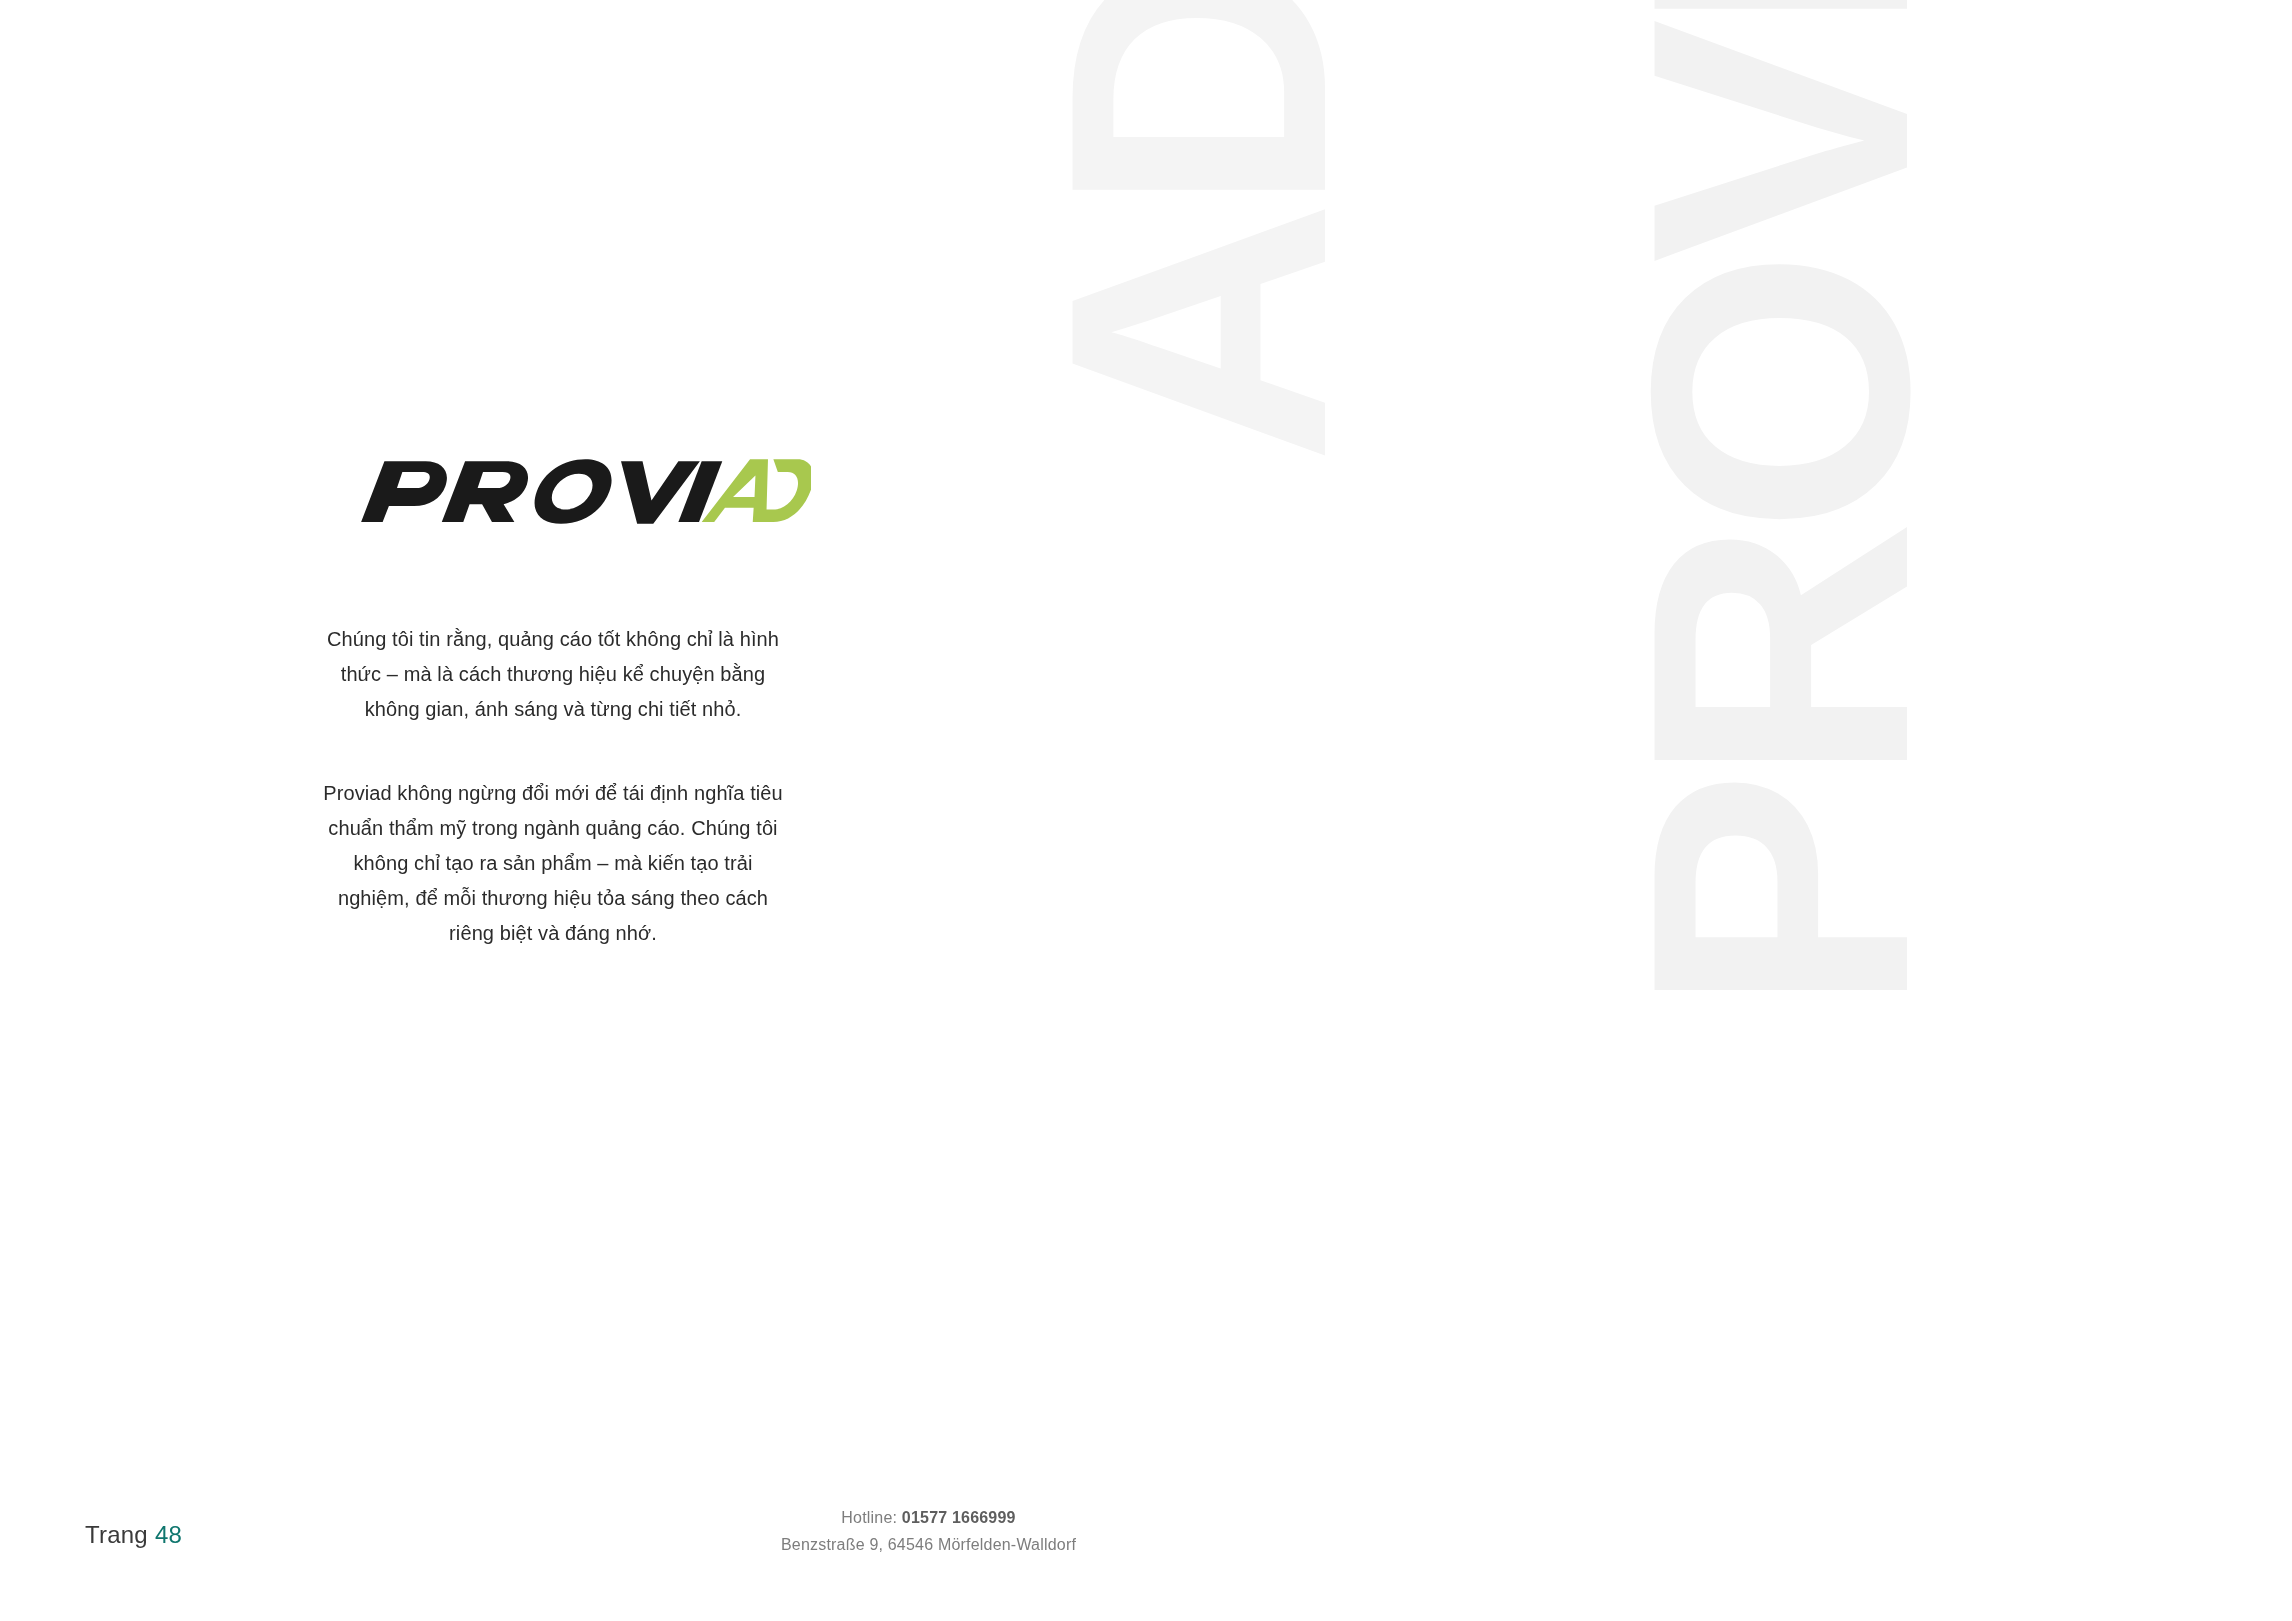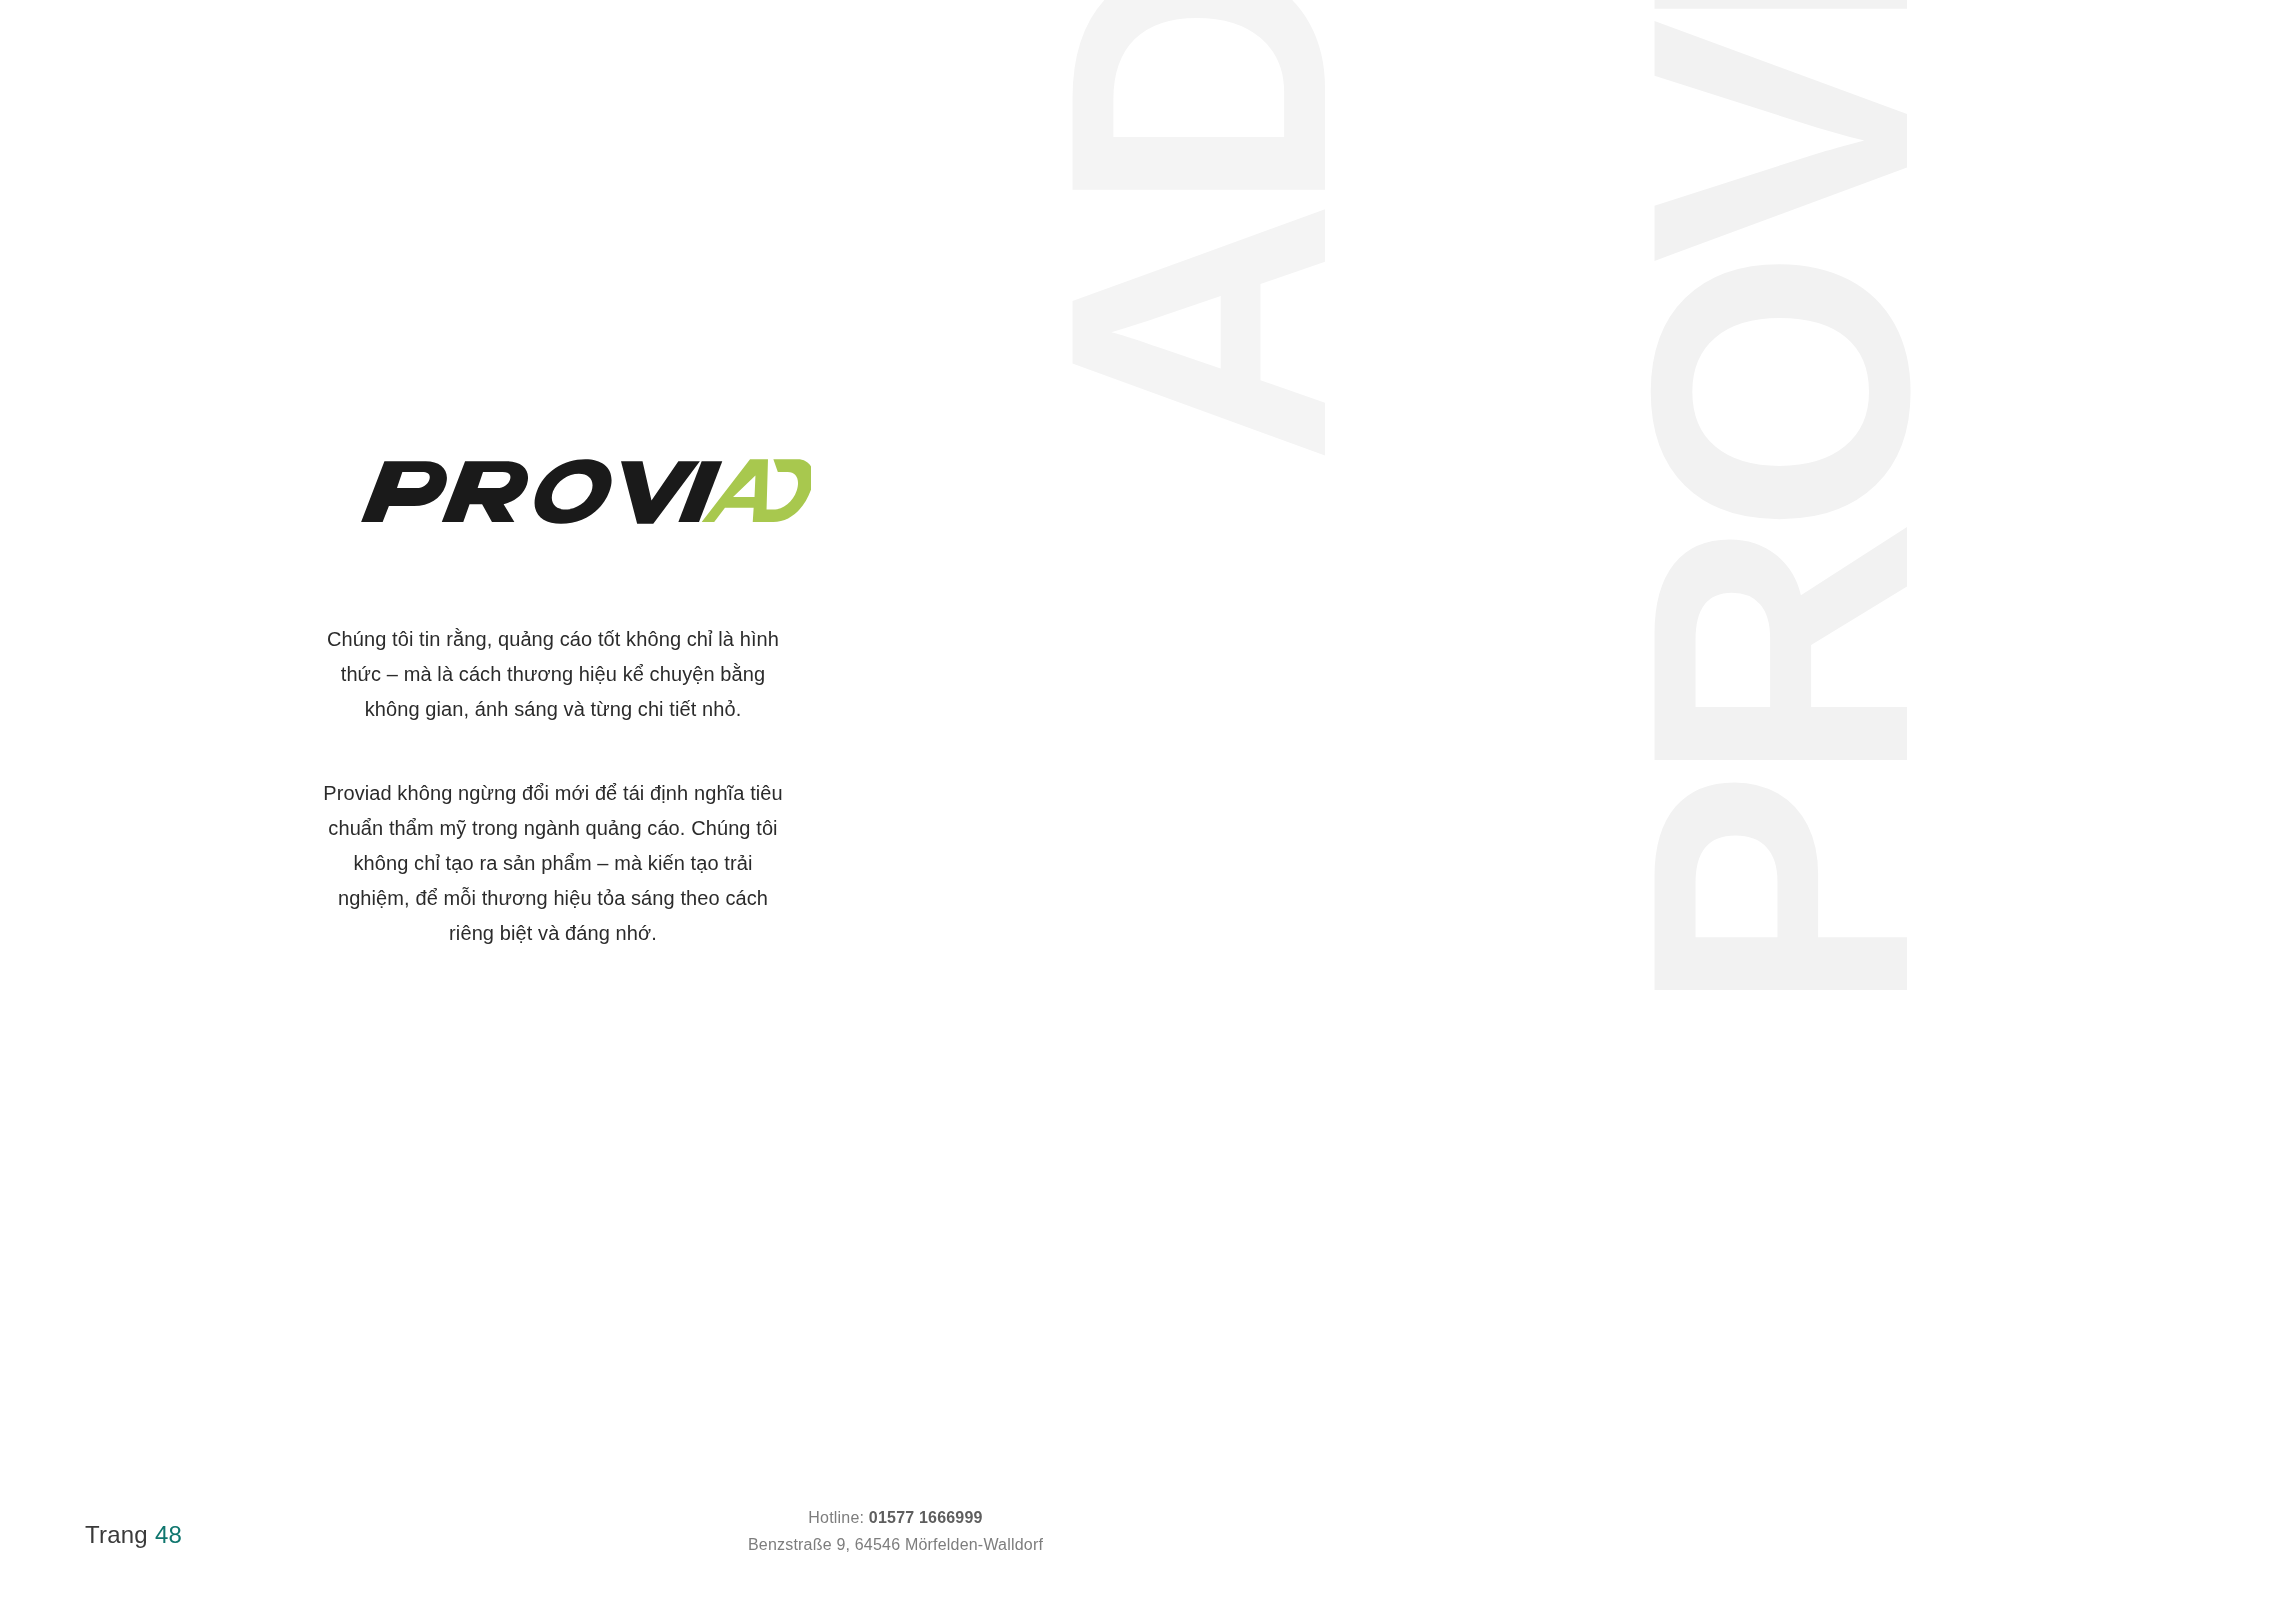--- a/index.html
+++ b/index.html
@@ -93,20 +93,21 @@
     position: absolute;
     left: 0;
     right: 0;
     bottom: 64px;
     text-align: center;
     width: 1791px;
     font-size: 16px;
     line-height: 27px;
     color: #7d7d7d;
     letter-spacing: 0.2px;
+    padding-left: 33px;
   }
   .footer-contact .strong {
     font-weight: 700;
     color: #5e5e5e;
   }
 </style>
 </head>
 <body>
 
 <div class="watermark">

